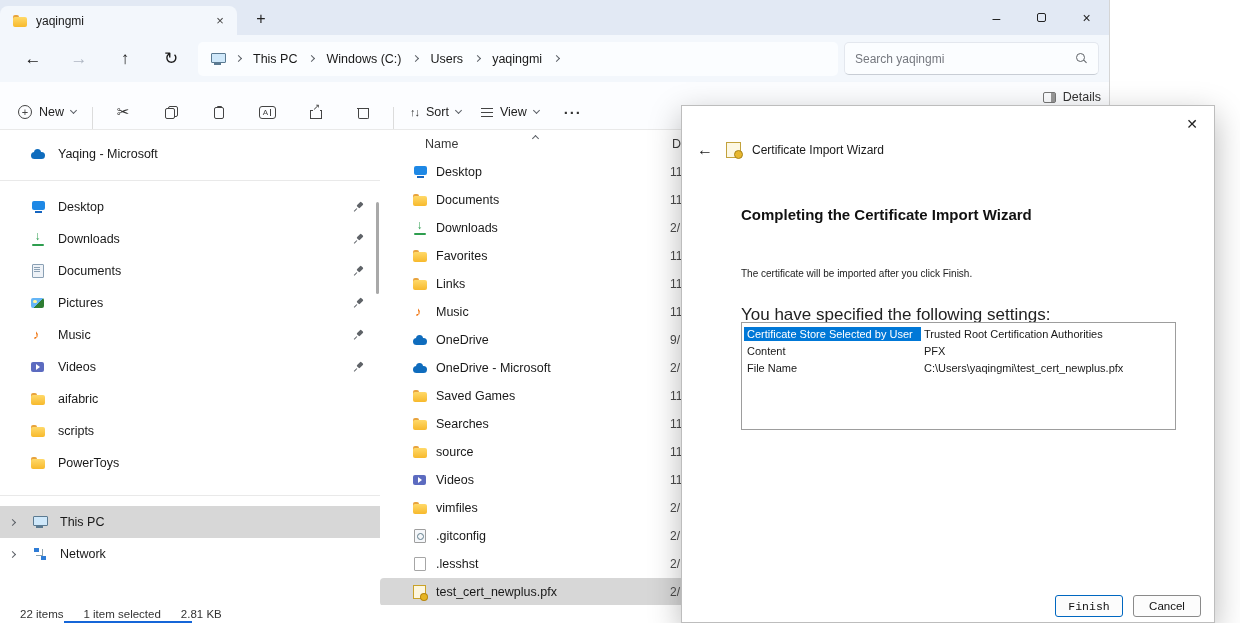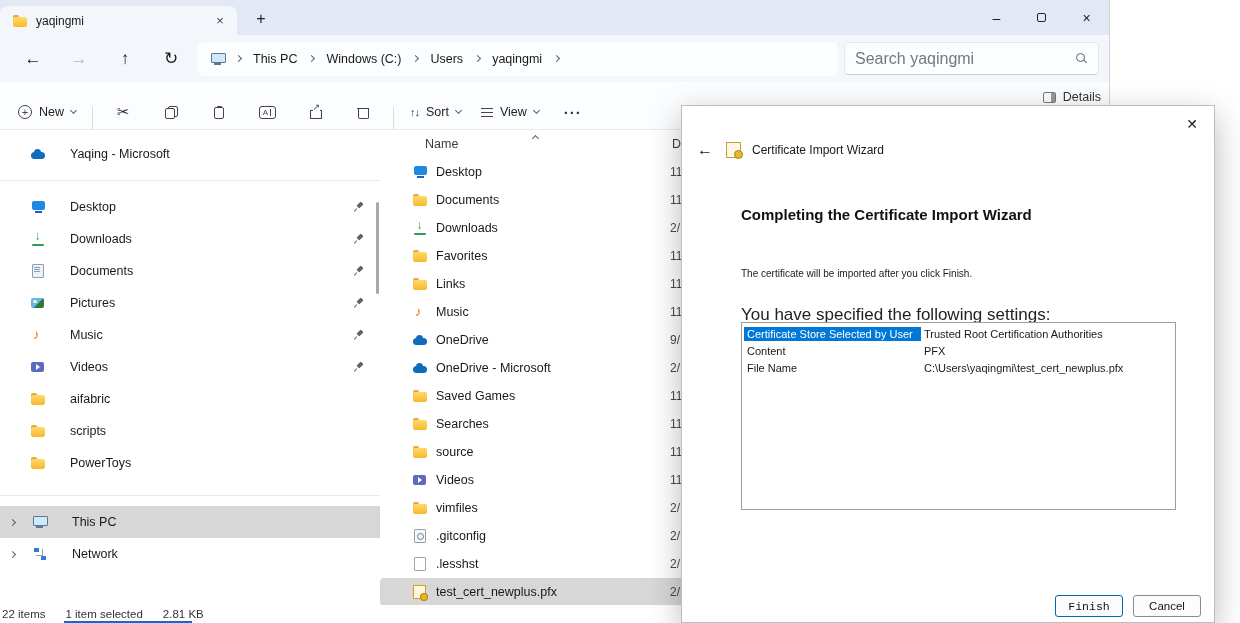--- a/index.html
+++ b/index.html
@@ -16,65 +16,65 @@
   .wincontrols{position:absolute;right:0;top:0;height:35px;display:flex;}
   .winbtn{width:45px;height:35px;display:flex;align-items:center;justify-content:center;color:#222;font-size:14px;}
   .sq{width:9px;height:9px;border:1.1px solid #222;border-radius:2px;display:inline-block;}
 
   .navbar{height:47px;background:#f3f7fc;display:flex;align-items:center;padding:0 10px;}
   .navbtn{width:46px;height:34px;display:flex;align-items:center;justify-content:center;font-size:17px;color:#191919;border-radius:4px;}
   .navbtn.disabled{color:#aeb6c2;}
   .breadcrumb{width:640px;height:34px;margin-left:4px;background:#fbfdff;border-radius:5px;display:flex;align-items:center;padding:0 12px;font-size:12.5px;}
   .crumbseg{display:flex;align-items:center;gap:12px;margin-left:12px;}
   .searchbox{margin-left:auto;width:255px;height:33px;background:#fbfdff;border:1px solid #e3e7ee;border-bottom-color:#c8cdd5;border-radius:5px;display:flex;align-items:center;padding:0 10px;gap:8px;}
-  .searchbox input{border:none;outline:none;background:transparent;flex:1;font-size:16px;color:#333;font-family:inherit;}
+  .searchbox input{border:none;outline:none;background:transparent;flex:1;font-size:12px;color:#333;font-family:inherit;}
   .searchbox input::placeholder{color:#75787f;}
 
   .toolbar{height:48px;background:#fcfdff;border-bottom:1px solid #e9e9e9;display:flex;align-items:flex-end;padding:0 8px;position:relative;}
   .tbtn{height:34px;display:flex;align-items:center;justify-content:center;gap:7px;padding:0 10px;font-size:12.5px;color:#222;border-radius:4px;}
   .tbtn.icon-only{width:48px;padding:0;}
   .glyph{font-size:15px;color:#333;}
   .tb-sep{width:1px;height:22px;background:#dcdcdc;margin:0 6px;}
   .more-dots{font-size:15px;font-weight:bold;letter-spacing:1px;color:#333;}
   .tool-details{position:absolute;right:8px;top:8px;display:flex;align-items:center;gap:7px;font-size:12.5px;color:#333;}
 
   .content{position:absolute;left:0;top:130px;width:1110px;bottom:18px;display:flex;overflow:hidden;}
   .sidebar{width:380px;padding-top:8px;position:relative;flex:none;}
-  .side-row{height:32px;display:flex;align-items:center;gap:24px;padding-left:30px;position:relative;font-size:12.5px;border-radius:4px;}
+  .side-row{height:32px;display:flex;align-items:center;gap:12px;padding-left:30px;position:relative;font-size:12.5px;border-radius:4px;}
   .side-sep{height:1px;background:#e9e9e9;margin:10px 0;}
   .side-sep.lower{margin-top:16px;}
   .side-row .i-pin{position:absolute;right:16px;visibility:hidden;}
   .side-row.pinned .i-pin{visibility:visible;}
   .side-row.selected{background:#d7d7d7;border-radius:0;}
   .expander{position:absolute;left:10px;}
   .side-row.sys{padding-left:32px;}
   .side-scrollbar{position:absolute;right:1px;top:72px;width:3px;height:92px;background:#a9a9a9;border-radius:2px;}
 
   .filearea{flex:1;position:relative;overflow:hidden;font-size:12.5px;}
   .listhead{height:28px;display:flex;align-items:center;position:relative;color:#3a3a3a;}
   .listhead .colname{padding-left:45px;}
   .listhead .coldate{position:absolute;left:292px;}
   .sort-caret{position:absolute;left:153px;top:3px;}
   .frow{height:28px;display:flex;align-items:center;gap:8px;padding-left:32px;position:relative;border-radius:4px;margin-right:6px;}
   .frow.selected{background:#d7d7d7;}
   .fname{white-space:nowrap;}
   .fdate{position:absolute;left:290px;color:#4a4a4a;font-size:12px;white-space:nowrap;}
 
-  .statusbar{position:absolute;left:0;bottom:0;width:1110px;height:18px;background:#fff;display:flex;align-items:center;gap:20px;padding-left:2px;font-size:11.5px;color:#333;}
+  .statusbar{position:absolute;left:0;bottom:0;width:1110px;height:18px;background:#fff;display:flex;align-items:center;gap:20px;padding-left:20px;font-size:11.5px;color:#333;}
   .sel-underline{position:absolute;left:64px;bottom:0;width:128px;height:2px;background:#1566d8;}
 
   
   .dialog{position:absolute;left:681px;top:105px;width:534px;height:518px;background:#fff;border:1px solid #bdbdbd;box-shadow:0 10px 30px rgba(0,0,0,.28);z-index:5;}
   .dlg-close{position:absolute;top:7px;right:8px;width:28px;height:22px;display:flex;align-items:center;justify-content:center;font-size:14px;color:#222;}
   .dlg-header{position:absolute;top:33px;left:12px;display:flex;align-items:center;gap:9px;font-size:12px;}
   .dlg-back{width:22px;height:22px;display:flex;align-items:center;justify-content:center;font-size:16px;color:#1b1b1b;}
   .dlg-heading{position:absolute;left:59px;top:100px;font-size:15px;font-weight:700;color:#111;}
   .dlg-body{position:absolute;left:59px;top:162px;font-size:10px;color:#222;}
   .dlg-setlabel{position:absolute;left:59px;top:199px;font-size:17px;color:#222;}
-  .dlg-table{position:absolute;left:59px;top:216px;width:435px;height:188px;border:1px solid #9d9d9d;background:#fff;padding:2px;font-size:11px;overflow:hidden;}
+  .dlg-table{position:absolute;left:59px;top:216px;width:435px;height:108px;border:1px solid #9d9d9d;background:#fff;padding:2px;font-size:11px;overflow:hidden;}
   .set-row{display:flex;height:17px;align-items:center;white-space:nowrap;}
   .set-key{width:177px;flex:none;padding:1px 3px;}
   .set-val{padding:1px 3px;}
   .set-row.selected .set-key{background:#0078d7;color:#fff;}
   .dlg-btns{position:absolute;right:13px;bottom:5px;display:flex;gap:10px;}
   .btn{min-width:68px;height:22px;display:flex;align-items:center;justify-content:center;background:#fcfcfc;border:1px solid #8a8a8a;border-radius:3px;font-size:11.5px;color:#111;}
   .btn.primary{border:1.6px solid #0067c0;font-family:Liberation Mono, monospace;}
 
   
   .chev{width:5px;height:5px;border-right:1.3px solid #5a5f66;border-bottom:1.3px solid #5a5f66;display:inline-block;flex:none;}

